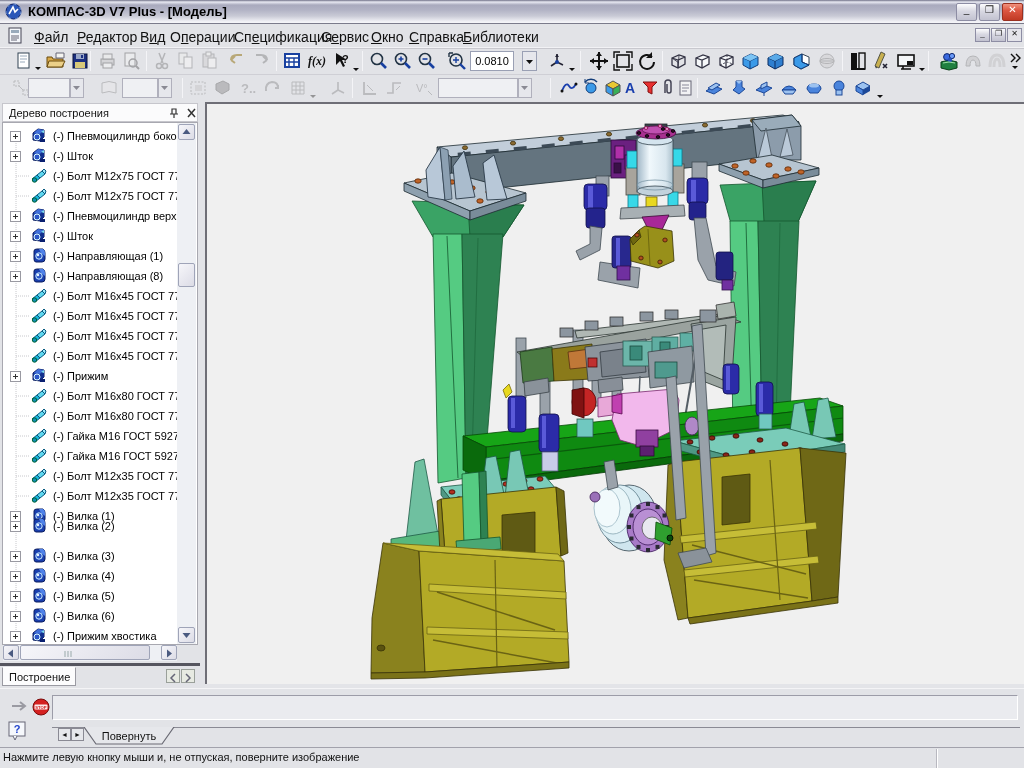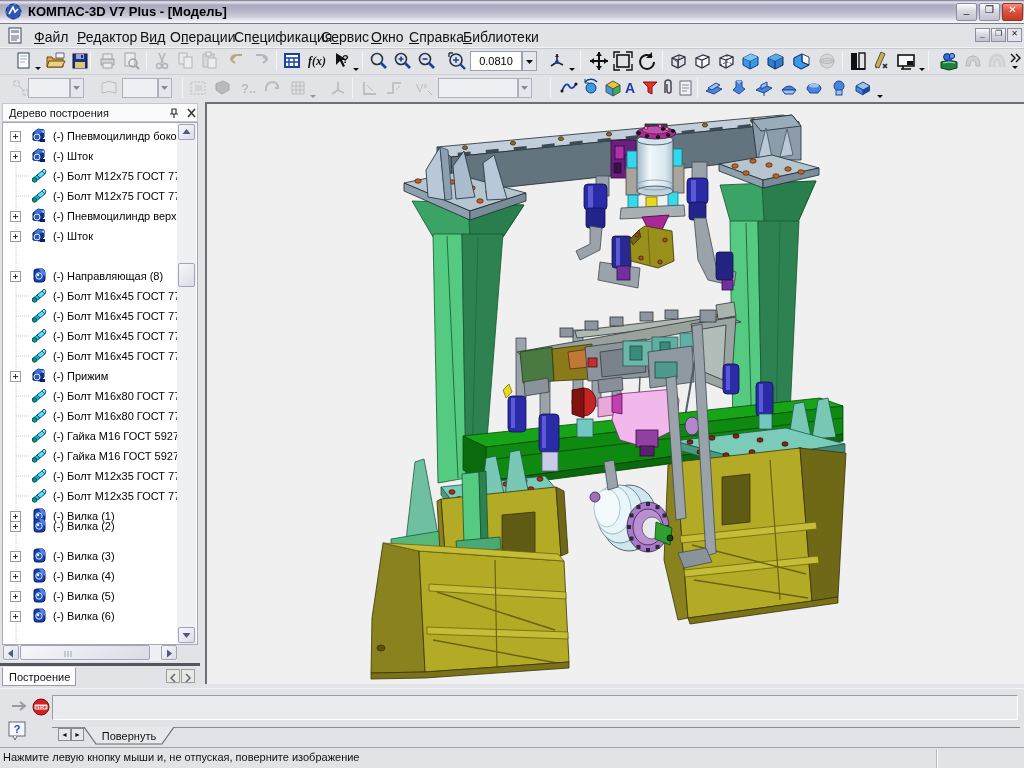--- a/index.html
+++ b/index.html
@@ -167,21 +167,21 @@
         <circle cx="9" cy="9" r="5.5" fill="none" stroke="#234" stroke-width="1.6"></circle>
         <path d="M6.5 9 H11.5" stroke="#1840a0" stroke-width="1.6"></path>
         <path d="M13 13 L18 18" stroke="#1840a0" stroke-width="2.6"></path>
       </svg></div>
 <div class="ticon abs" style="left:446px"><svg width="22" height="22" viewBox="0 0 22 22">
         <circle cx="10" cy="10" r="6" fill="none" stroke="#234" stroke-width="1.6"></circle>
         <path d="M7 10 H13 M10 7 V13" stroke="#1840a0" stroke-width="1.4"></path>
         <path d="M14 14 L19 19" stroke="#1840a0" stroke-width="2.4"></path>
         <path d="M3 3 H7 M3 3 V7" stroke="#234" stroke-width="1.4"></path>
       </svg></div>
-<div class="abs combo" style="left:470px;top:3px;width:52px;height:20px;text-align:center;padding-top:3px">0.0810</div>
+<div class="abs combo" style="left:470px;top:3px;width:44px;height:20px;text-align:center;padding-top:3px">0.0810</div>
 <div class="abs" style="left:522px;top:3px;width:15px;height:20px;background:#e6e7ec;border:1px solid #9aa0b4"><svg width="13" height="18">
         <path d="M3 8 l3.5 4 3.5 -4 Z" fill="#111"></path>
       </svg></div>
 <div class="ticon abs" style="left:546px"><svg width="22" height="22" viewBox="0 0 22 22">
         <path d="M5 16 L11 12 L11 4 M11 12 L17 15" stroke="#223" stroke-width="1.6" fill="none"></path>
         <path d="M11 4 l-2 3 h4 Z" fill="#223"></path>
         <circle cx="11" cy="12" r="2" fill="#1840a0"></circle>
       </svg></div>
 <div class="abs" style="left:568px;top:12px"><svg width="8" height="8">
         <path d="M1 2 l3 3 3 -3 Z" fill="#111"></path>
@@ -471,20 +471,30 @@
         <svg class="abs" style="left:27px;top:1px" width="18" height="18" viewBox="0 0 18 18">
           <path d="M3 6 L8 2 L14 3 L14 10 L10 14 L3 13 Z" fill="#1a3fae" stroke="#0a1c60"></path>
           <path d="M8 2 L14 3 L10 7 L4 6 Z" fill="#3f6fd8"></path>
           <path d="M10 7 L14 3 L14 10 L10 14 Z" fill="#12308e"></path>
           <circle cx="7" cy="10" r="3" fill="#2b56c8" stroke="#dff"></circle>
           <path d="M10 12 L15 12 L15 15 L10 15 Z" fill="#0a2070"></path>
           <path d="M11 5 L14 3 L14 6 Z" fill="#7fe0f0"></path>
         </svg>
         <span class="lbl">(-) Шток</span>
       </div>
+<div class="trow abs" style="top:123px">
+        <div class="plus"></div>
+        <svg class="abs" style="left:27px;top:1px" width="18" height="18" viewBox="0 0 18 18">
+          <path d="M4 4 Q4 2 7 2 L13 2 Q15 3 15 6 L15 12 Q15 15 12 15 L6 15 Q4 15 4 12 Z" fill="#1a3fae" stroke="#0a1c60"></path>
+          <path d="M9 2 L13 2 Q15 3 15 6 L15 9 L11 6 Z" fill="#4f82e8"></path>
+          <circle cx="9" cy="9" r="3.2" fill="#2b56c8" stroke="#cef"></circle>
+          <circle cx="8" cy="8" r="1.2" fill="#eaf6ff"></circle>
+        </svg>
+        <span class="lbl">(-) Направляющая (1)</span>
+      </div>
 <div class="trow abs" style="top:143px">
         <div class="plus"></div>
         <svg class="abs" style="left:27px;top:1px" width="18" height="18" viewBox="0 0 18 18">
           <path d="M4 4 Q4 2 7 2 L13 2 Q15 3 15 6 L15 12 Q15 15 12 15 L6 15 Q4 15 4 12 Z" fill="#1a3fae" stroke="#0a1c60"></path>
           <path d="M9 2 L13 2 Q15 3 15 6 L15 9 L11 6 Z" fill="#4f82e8"></path>
           <circle cx="9" cy="9" r="3.2" fill="#2b56c8" stroke="#cef"></circle>
           <circle cx="8" cy="8" r="1.2" fill="#eaf6ff"></circle>
         </svg>
         <span class="lbl">(-) Направляющая (8)</span>
       </div>
@@ -672,20 +682,32 @@
       </div>
 <div class="trow abs" style="top:483px">
         <div class="plus"></div>
         <svg class="abs" style="left:27px;top:1px" width="18" height="18" viewBox="0 0 18 18">
           <path d="M4 4 Q4 2 7 2 L13 2 Q15 3 15 6 L15 12 Q15 15 12 15 L6 15 Q4 15 4 12 Z" fill="#1a3fae" stroke="#0a1c60"></path>
           <path d="M9 2 L13 2 Q15 3 15 6 L15 9 L11 6 Z" fill="#4f82e8"></path>
           <circle cx="9" cy="9" r="3.2" fill="#2b56c8" stroke="#cef"></circle>
           <circle cx="8" cy="8" r="1.2" fill="#eaf6ff"></circle>
         </svg>
         <span class="lbl">(-) Вилка (6)</span>
+      </div>
+<div class="trow abs" style="top:503px">
+        <div class="plus"></div>
+        <svg class="abs" style="left:27px;top:1px" width="18" height="18" viewBox="0 0 18 18">
+          <path d="M3 6 L8 2 L14 3 L14 10 L10 14 L3 13 Z" fill="#1a3fae" stroke="#0a1c60"></path>
+          <path d="M8 2 L14 3 L10 7 L4 6 Z" fill="#3f6fd8"></path>
+          <path d="M10 7 L14 3 L14 10 L10 14 Z" fill="#12308e"></path>
+          <circle cx="7" cy="10" r="3" fill="#2b56c8" stroke="#dff"></circle>
+          <path d="M10 12 L15 12 L15 15 L10 15 Z" fill="#0a2070"></path>
+          <path d="M11 5 L14 3 L14 6 Z" fill="#7fe0f0"></path>
+        </svg>
+        <span class="lbl">(-) Прижим хвостика</span>
       </div>
 </div>
   <div id="vscroll" class="abs">
     <div class="abs sbtn" style="left:1px;top:1px;width:17px;height:16px"><svg width="15" height="14">
           <path d="M7.5 4 l4 5 h-8 Z" fill="#4a5a80"></path>
         </svg></div>
     <div class="abs sbtn" style="left:1px;top:504px;width:17px;height:16px"><svg width="15" height="14">
           <path d="M7.5 10 l4 -5 h-8 Z" fill="#4a5a80"></path>
         </svg></div>
     <div class="abs sbtn" style="left:1px;top:140px;width:17px;height:24px"></div>

